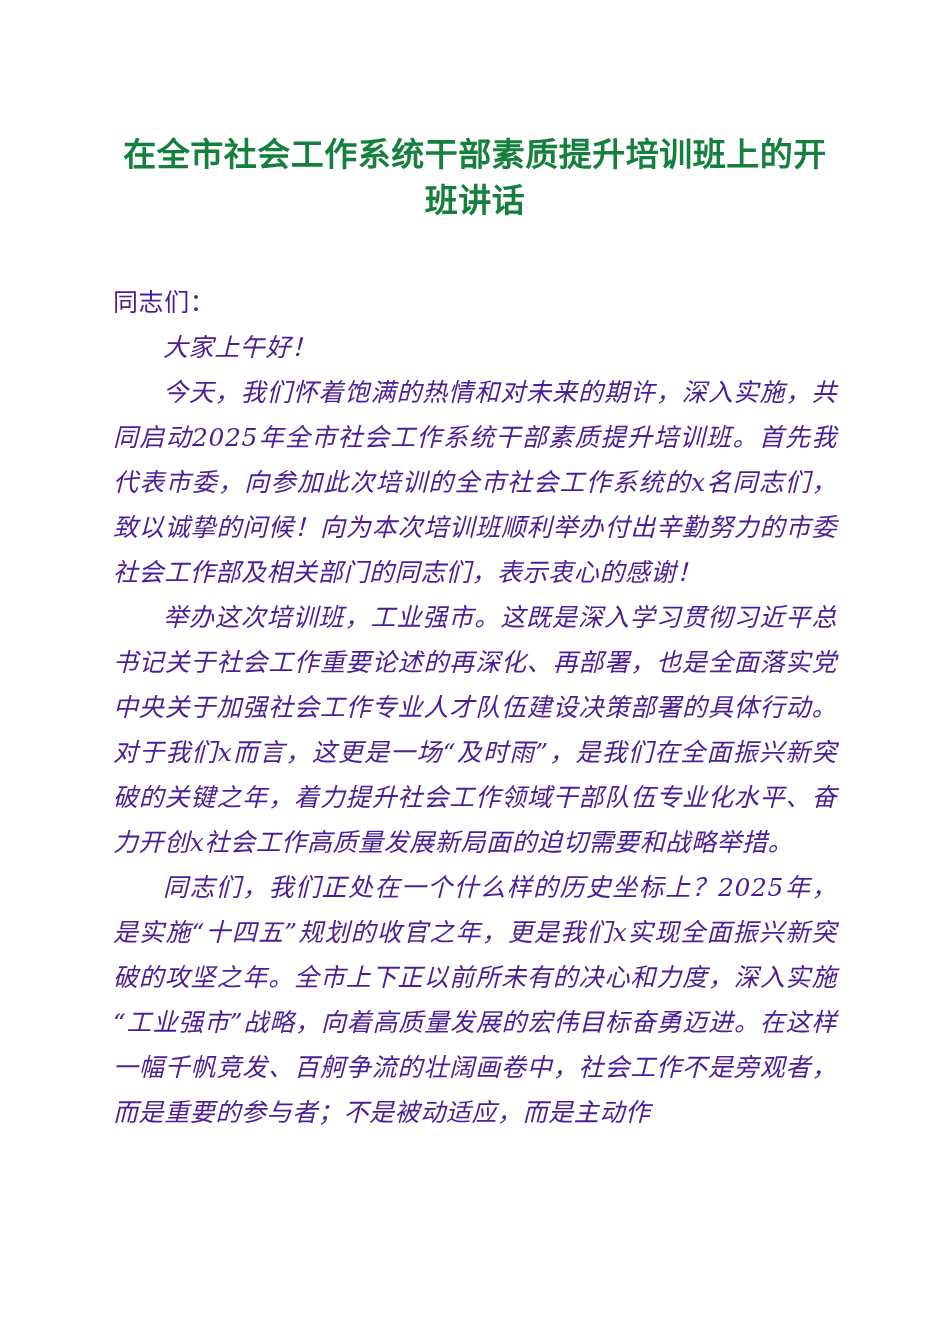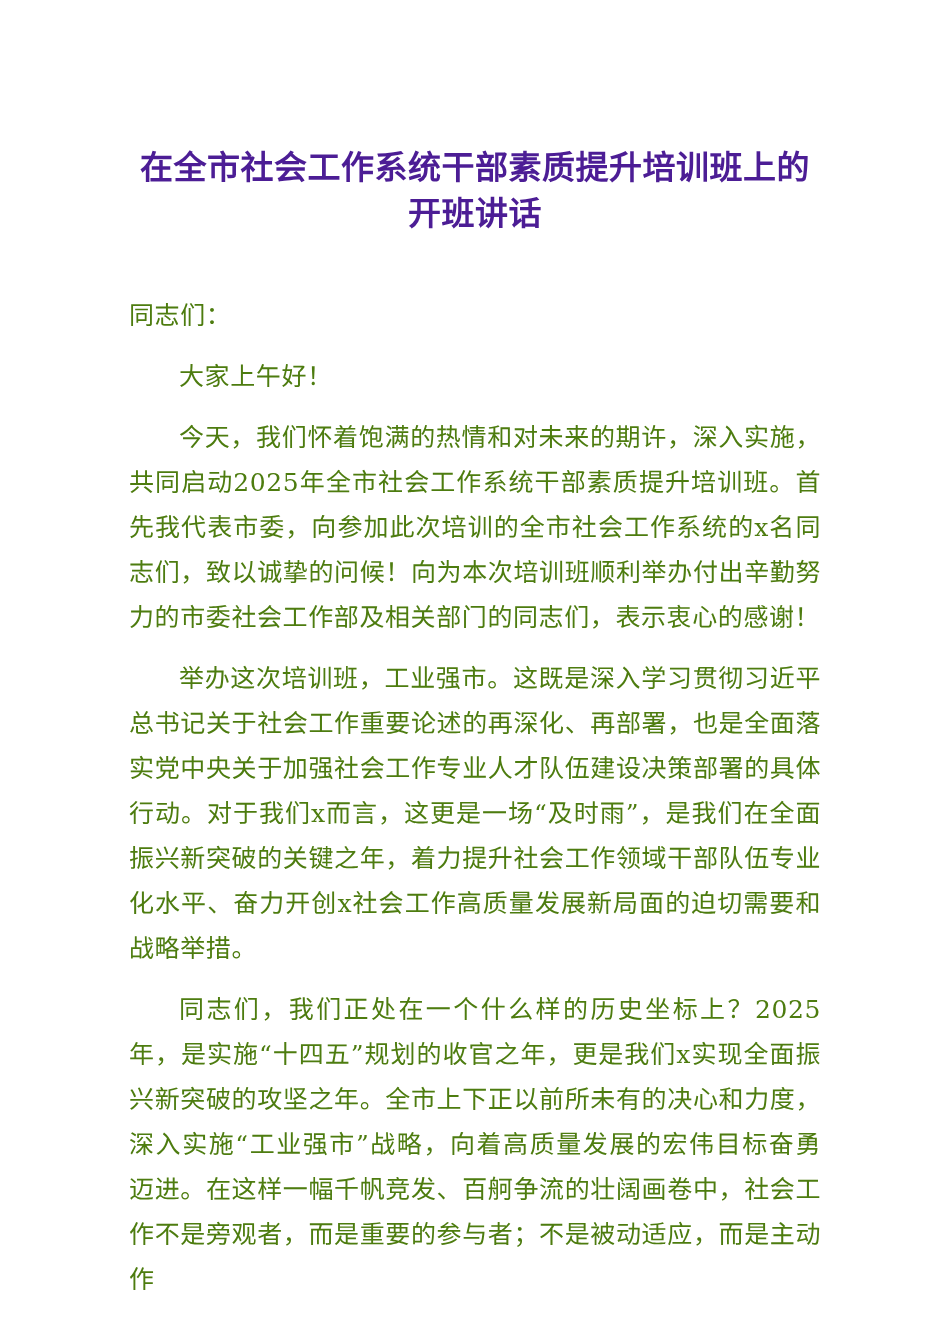--- a/index.html
+++ b/index.html
@@ -26,44 +26,45 @@
     top: 0;
     width: 724px;
   }
 
   .doc-title {
     font-family: "DejaVu Serif", "Liberation Serif", serif;
     font-weight: bold;
     font-size: 33px;
     line-height: 46px;
     text-align: center;
-    color: #4c1d95;
-    margin: 17px;
+    color: #15803d;
+    margin: 4px;
     padding-top: 128px;
     letter-spacing: 0.5px;
   }
 
   .para-block {
     margin-top: 56px;
   }
 
   p.para {
     font-family: "DejaVu Serif", "Liberation Serif", serif;
     font-size: 25px;
     line-height: 45px;
-    color: #4d7c0f;
-    margin: 16px;
+    color: #4c1d95;
+    margin: 0;
     text-align: justify;
     text-justify: inter-character;
     letter-spacing: 0.6px;
     word-break: break-all;
   }
 
   p.para.indent {
     text-indent: 2em;
+    font-style: italic;
   }
 
   p.para.flush {
     text-indent: 0;
   }
 
   
   p.para.clipped {
     text-align: justify;
   }

